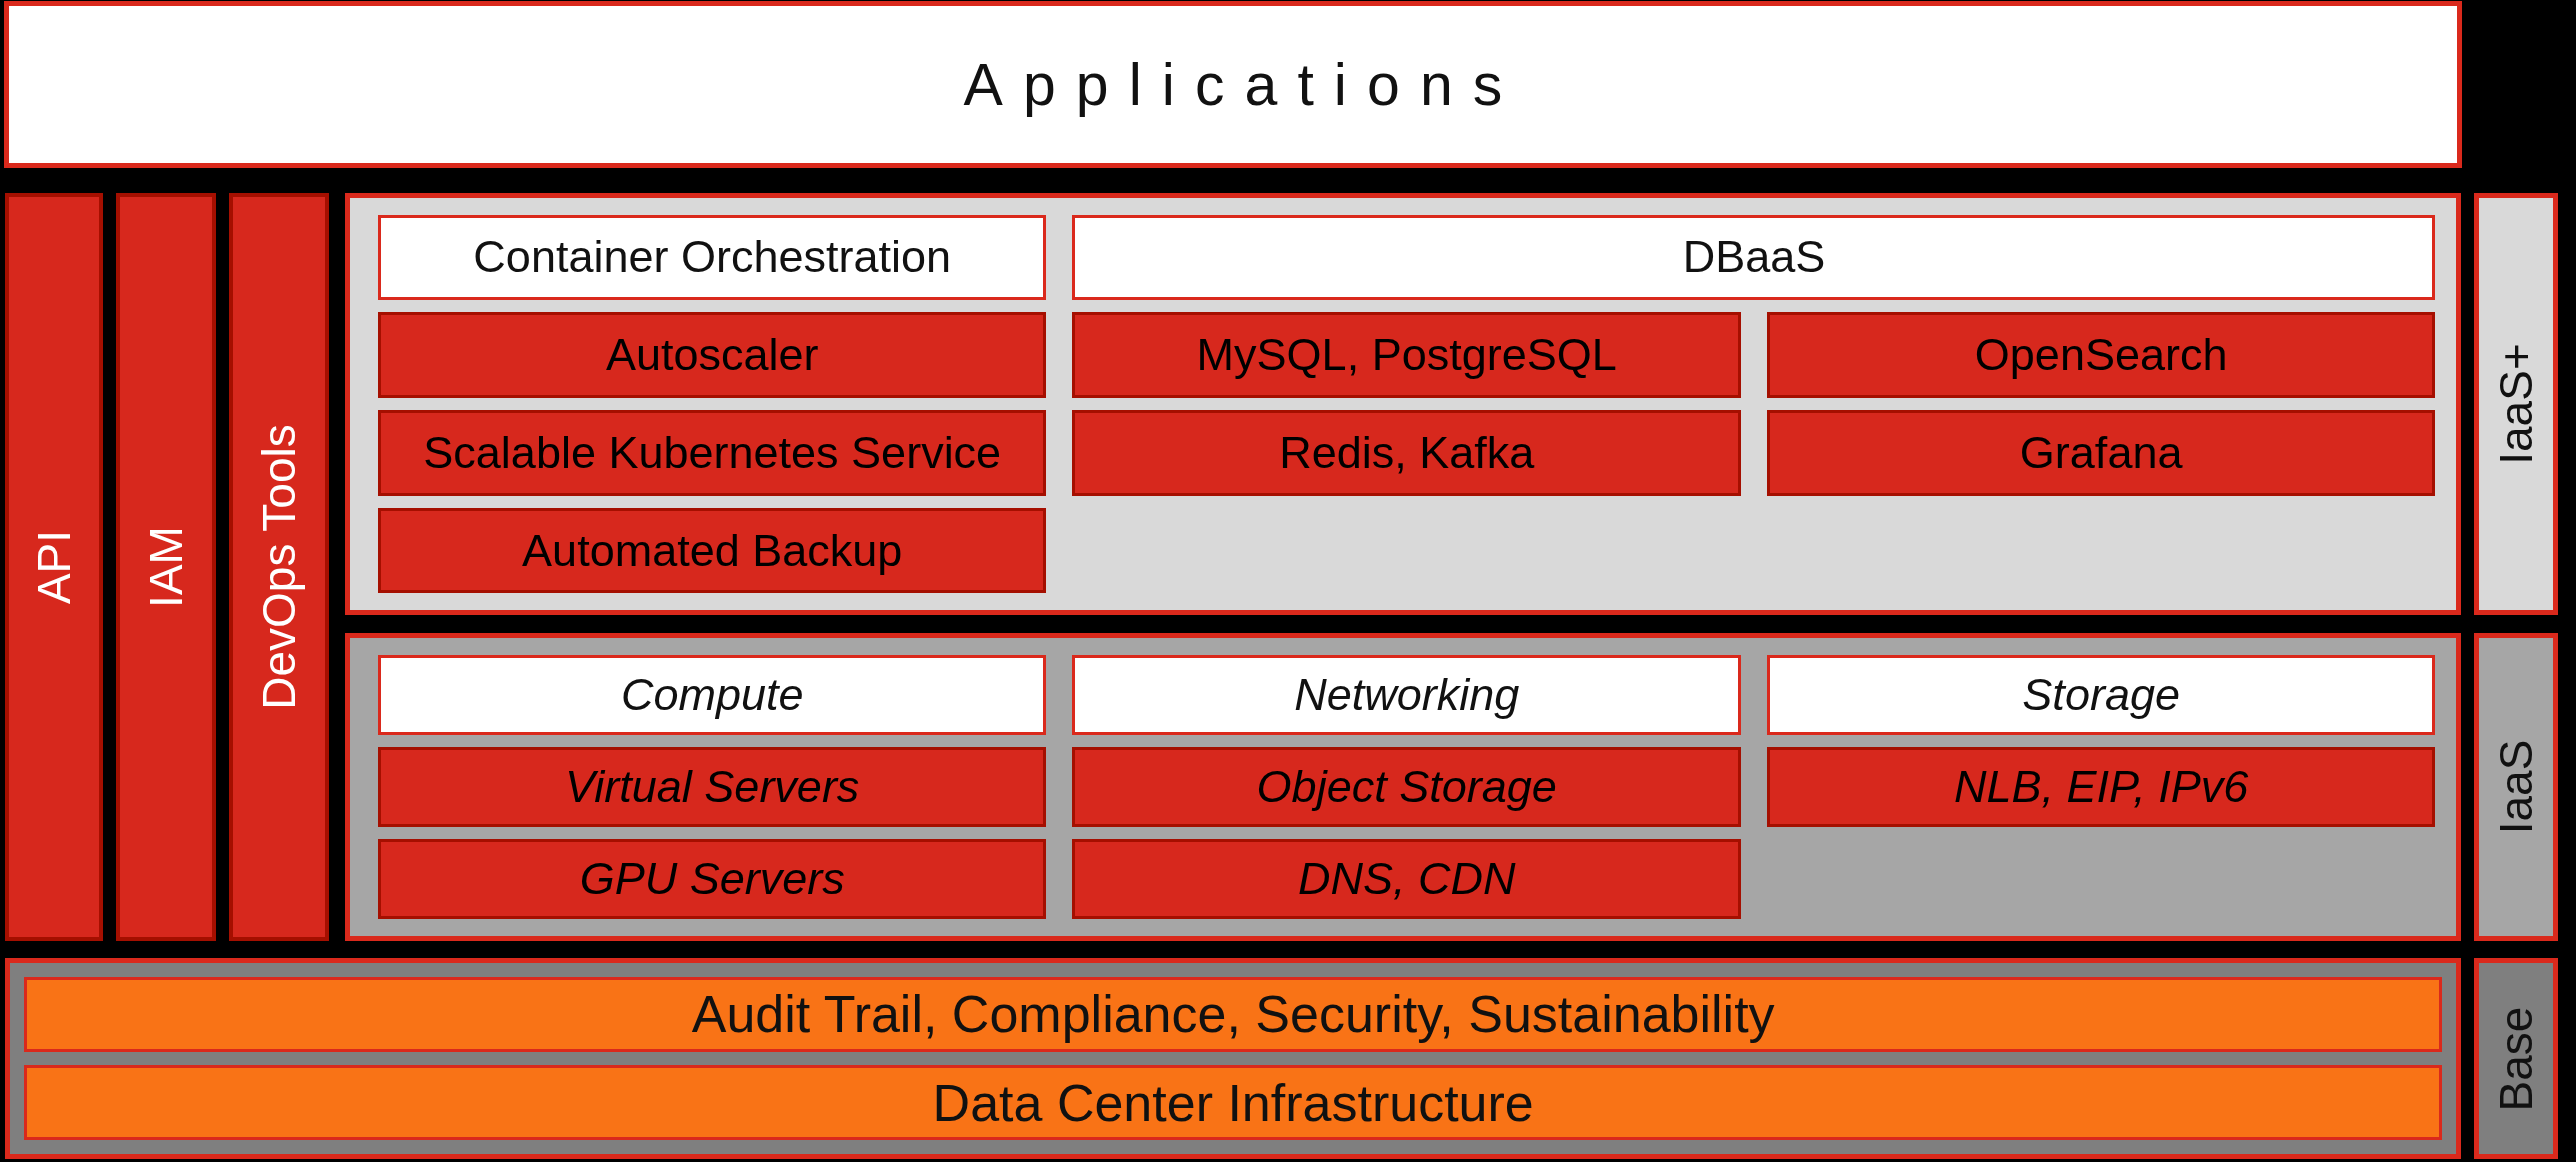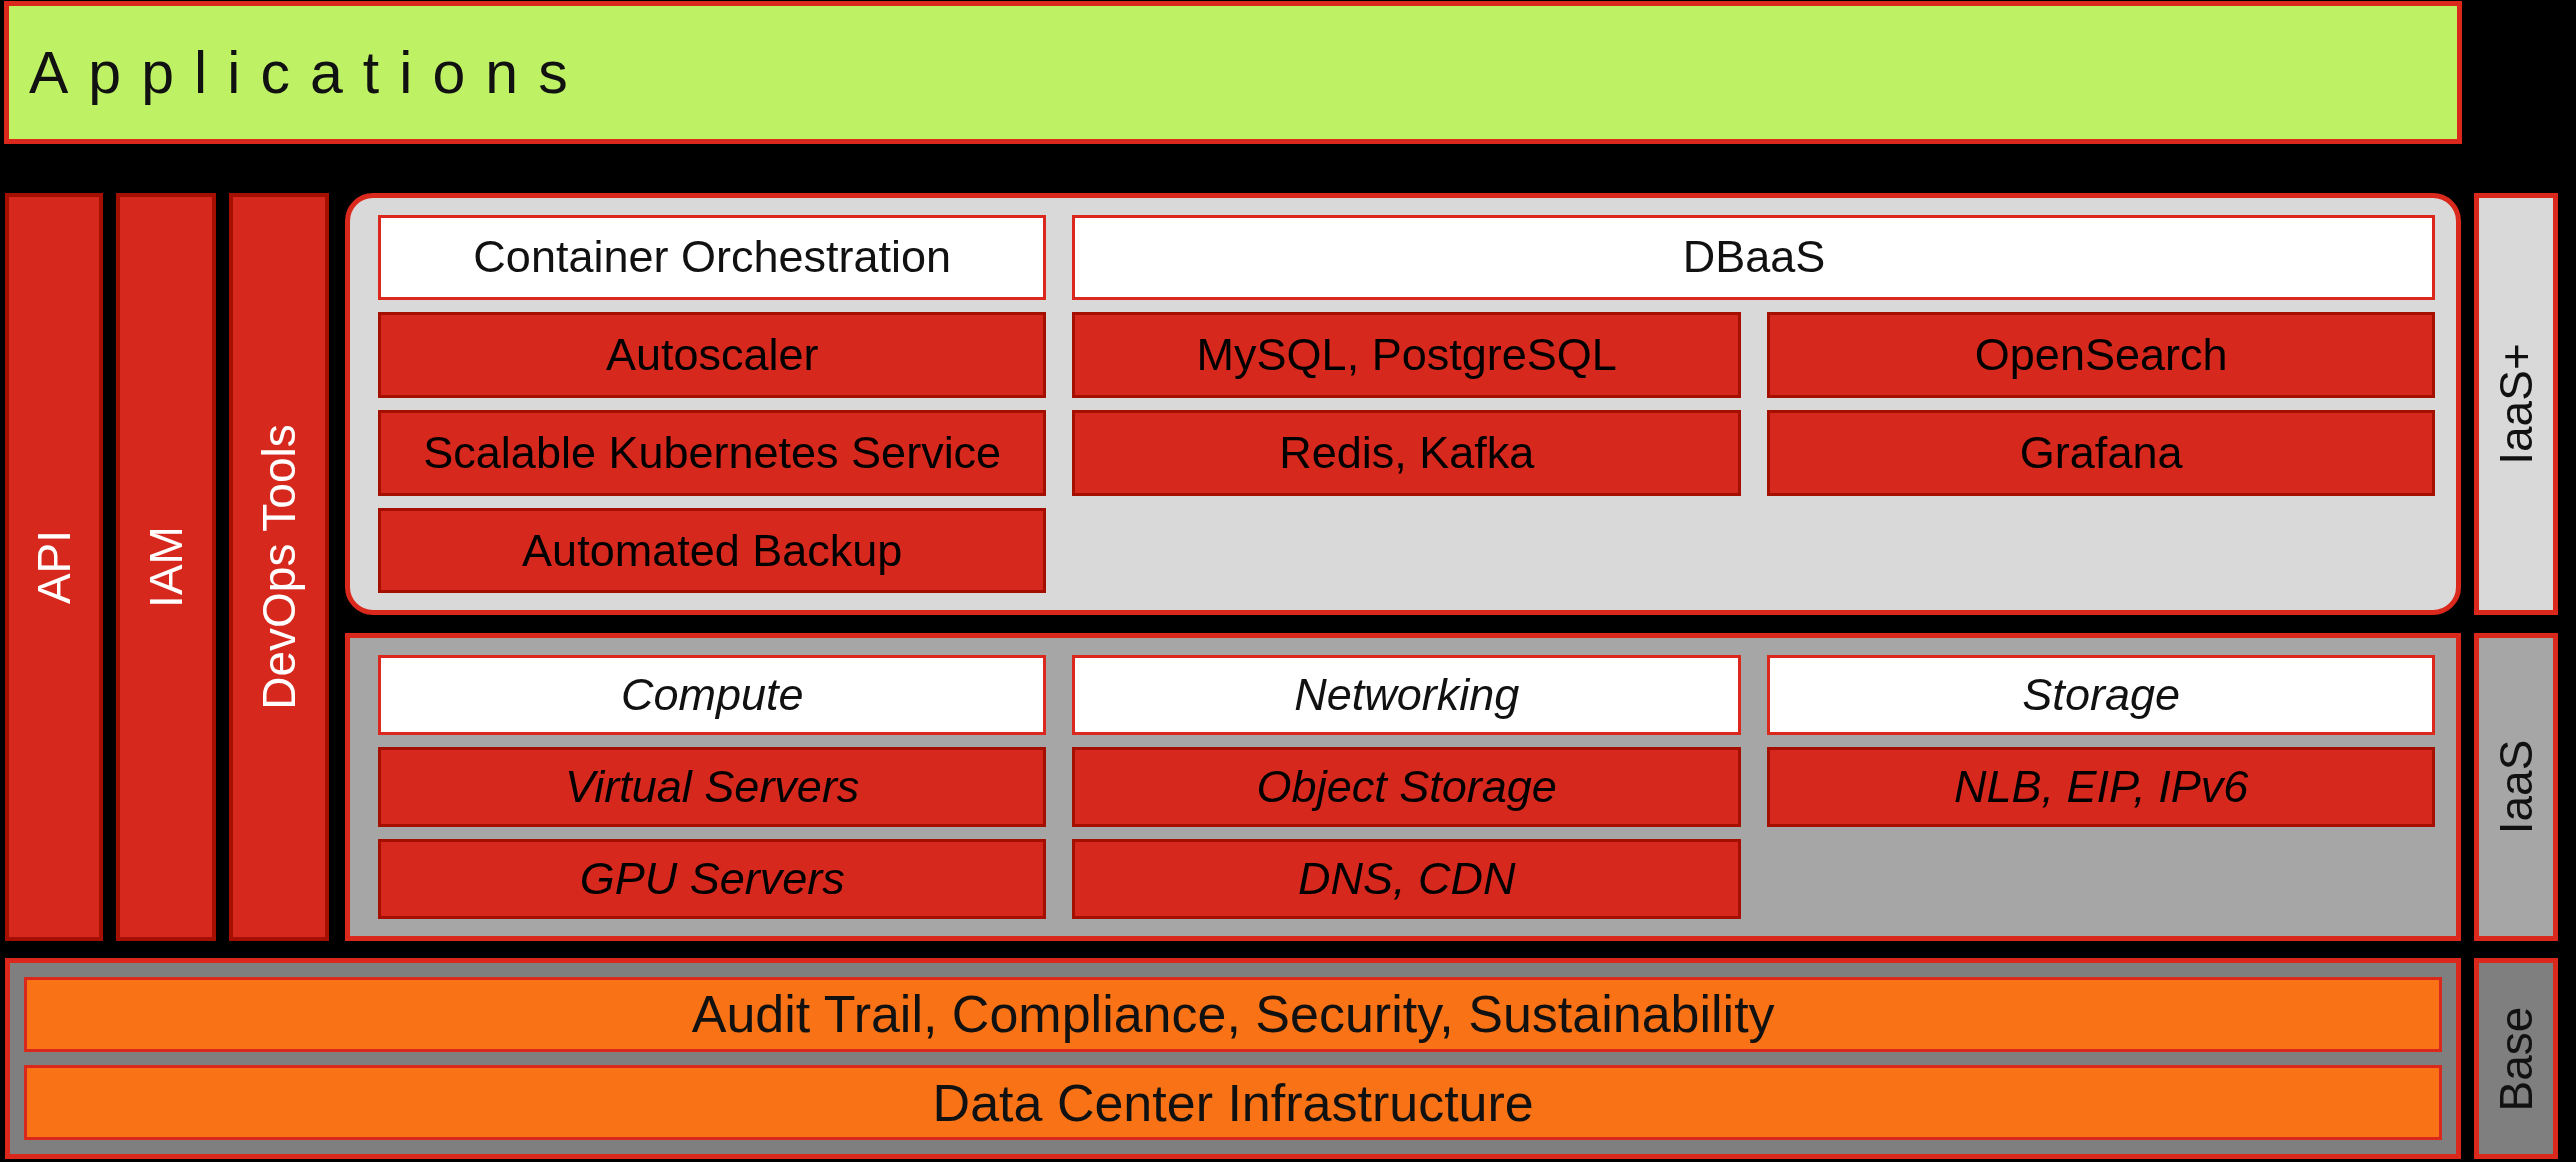--- a/index.html
+++ b/index.html
@@ -7,24 +7,24 @@
     width:2576px; height:1162px;
     background:#000;
     font-family:"Liberation Sans", sans-serif;
     position:relative;
     overflow:hidden;
   }
   .abs { position:absolute; box-sizing:border-box; }
 
   
   .apps-banner {
-    left:3.9px; top:1.3px; width:2458px; height:143px;
-    background:#bef264;
+    left:3.9px; top:1.3px; width:2458px; height:167px;
+    background:#ffffff;
     border:5.8px solid #da291c;
-    display:flex; align-items:center; justify-content:flex-start;
+    display:flex; align-items:center; justify-content:center;
   }
   .apps-banner .title {
     font-size:59px; letter-spacing:0.34em; color:#111;
     text-indent:0.34em;
   }
 
   
   .rail {
     top:193px; height:748px;
     background:#d7281d;
@@ -39,21 +39,21 @@
     white-space:nowrap;
     font-size:46px;
   }
   .rail .vspan { color:#fff; }
 
   
   .tier-section {
     left:345px; width:2116px;
     border:5.8px solid #da291c;
   }
-  .tier-iaas-plus { top:193px; height:422px; background:#d9d9d9;border-radius:28px; }
+  .tier-iaas-plus { top:193px; height:422px; background:#d9d9d9; }
   .tier-iaas      { top:633px; height:308px; background:#a6a6a6;font-style:italic; }
 
   .tier-grid {
     width:100%; height:100%;
     display:grid;
     grid-template-columns:repeat(3, 1fr);
     column-gap:26px; row-gap:12.2px;
     padding:16.7px 20.6px 16.7px 28px;
     box-sizing:border-box;
   }

